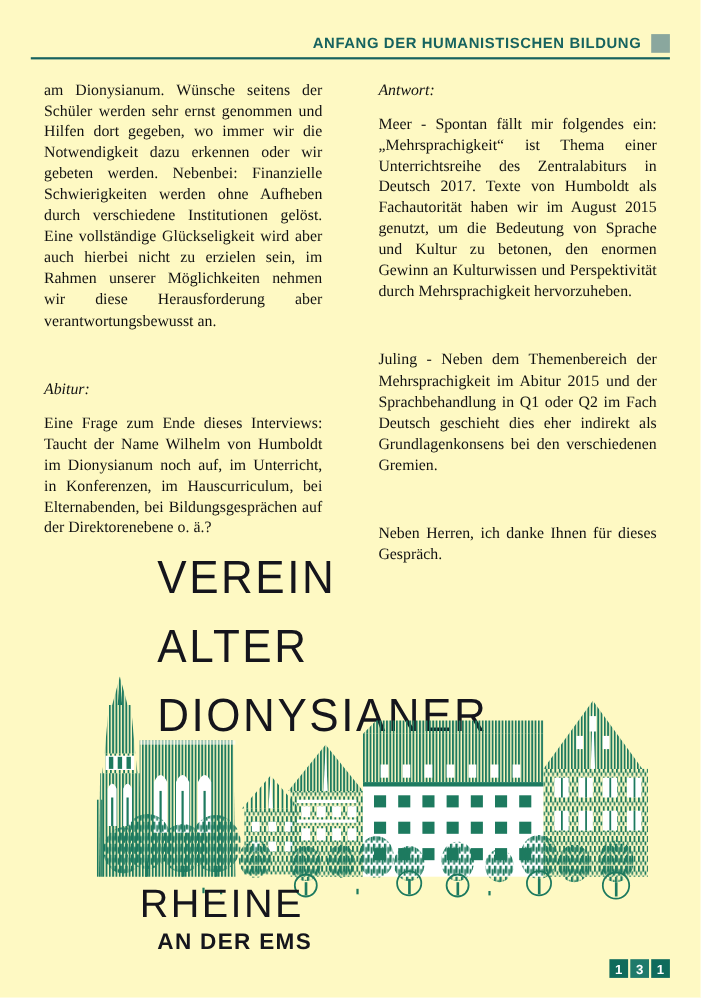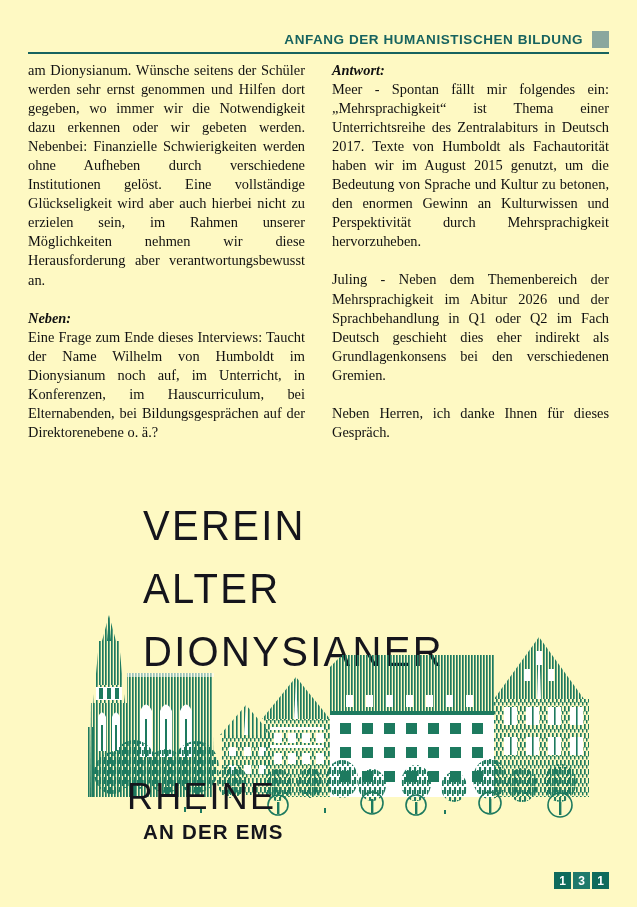--- a/index.html
+++ b/index.html
@@ -59,39 +59,39 @@
     left: 28px;
     top: 61px;
     width: 581px;
     display: flex;
     gap: 27px;
   }
   .col {
     width: 277px;
   }
   .col p {
-    margin: 0;
+    margin: 12px;
     font-size: 14.4px;
     line-height: 19.05px;
     text-align: justify;
     text-justify: inter-word;
     hyphens: manual;
     -webkit-hyphens: manual;
   }
   .col p.lead {
     text-indent: 0;
   }
   .col .spacer-md {
     height: 19px;
   }
   .label {
     margin: 0;
     font-size: 14.4px;
     line-height: 19.05px;
-    font-weight: bold;
+    font-weight: normal;
     font-style: italic;
     text-align: left;
   }
 
   
   .logo-block {
     position: absolute;
     left: 0;
     top: 482px;
     width: 558px;
@@ -121,21 +121,21 @@
     position: absolute;
     left: 24px;
     top: 125px;
     width: 585px;
     height: 215px;
   }
 
   .logo-city {
     position: absolute;
     left: 127px;
-    top: 297px;
+    top: 322px;
     width: 380px;
   }
   .city-name {
     font-family: "Liberation Sans", "DejaVu Sans", sans-serif;
     font-weight: 300;
     font-size: 36px;
     letter-spacing: 2.2px;
     color: #15151c;
     line-height: 1;
     white-space: nowrap;
@@ -184,29 +184,29 @@
     <div class="running-head-title">ANFANG DER HUMANISTISCHEN BILDUNG</div>
     <div class="running-head-square"></div>
   </div>
   <div class="head-rule"></div>
 
   <div class="columns">
 
     <div class="col">
       <p class="lead">am Dionysianum. Wünsche seitens der Schüler werden sehr ernst genommen und Hilfen dort gegeben, wo immer wir die Notwendigkeit dazu erkennen oder wir gebeten werden. Nebenbei: Finanzielle Schwierigkeiten werden ohne Aufheben durch verschiedene Institutionen gelöst. Eine vollständige Glückseligkeit wird aber auch hierbei nicht zu erzielen sein, im Rahmen unserer Möglichkeiten nehmen wir diese Herausforderung aber verantwortungsbewusst an.</p>
       <div class="spacer-md"></div>
-      <p class="label">Neben:</p>
+      <p class="label">Abitur:</p>
       <p>Eine Frage zum Ende dieses Interviews: Taucht der Name Wilhelm von Humboldt im Dionysianum noch auf, im Unterricht, in Konferenzen, im Hauscurriculum, bei Elternabenden, bei Bildungsgesprächen auf der Direktorenebene o. ä.?</p>
     </div>
 
     <div class="col">
       <p class="label">Antwort:</p>
       <p>Meer - Spontan fällt mir folgendes ein: „Mehrsprachigkeit“ ist Thema einer Unterrichtsreihe des Zentralabiturs in Deutsch 2017. Texte von Humboldt als Fachautorität haben wir im August 2015 genutzt, um die Bedeutung von Sprache und Kultur zu betonen, den enormen Gewinn an Kulturwissen und Perspektivität durch Mehrsprachigkeit hervorzuheben.</p>
       <div class="spacer-md"></div>
-      <p>Juling - Neben dem Themenbereich der Mehrsprachigkeit im Abitur 2026 und der Sprachbehandlung in Q1 oder Q2 im Fach Deutsch geschieht dies eher indirekt als Grundlagenkonsens bei den verschiedenen Gremien.</p>
+      <p>Juling - Neben dem Themenbereich der Mehrsprachigkeit im Abitur 2015 und der Sprachbehandlung in Q1 oder Q2 im Fach Deutsch geschieht dies eher indirekt als Grundlagenkonsens bei den verschiedenen Gremien.</p>
       <div class="spacer-md"></div>
       <p>Neben Herren, ich danke Ihnen für dieses Gespräch.</p>
     </div>
   </div>
 
   <div class="logo-block">
 
     <div class="logo-wordmark">
       <div class="wordmark-line wm-1">VEREIN</div>
       <div class="wordmark-line wm-2">ALTER</div>

